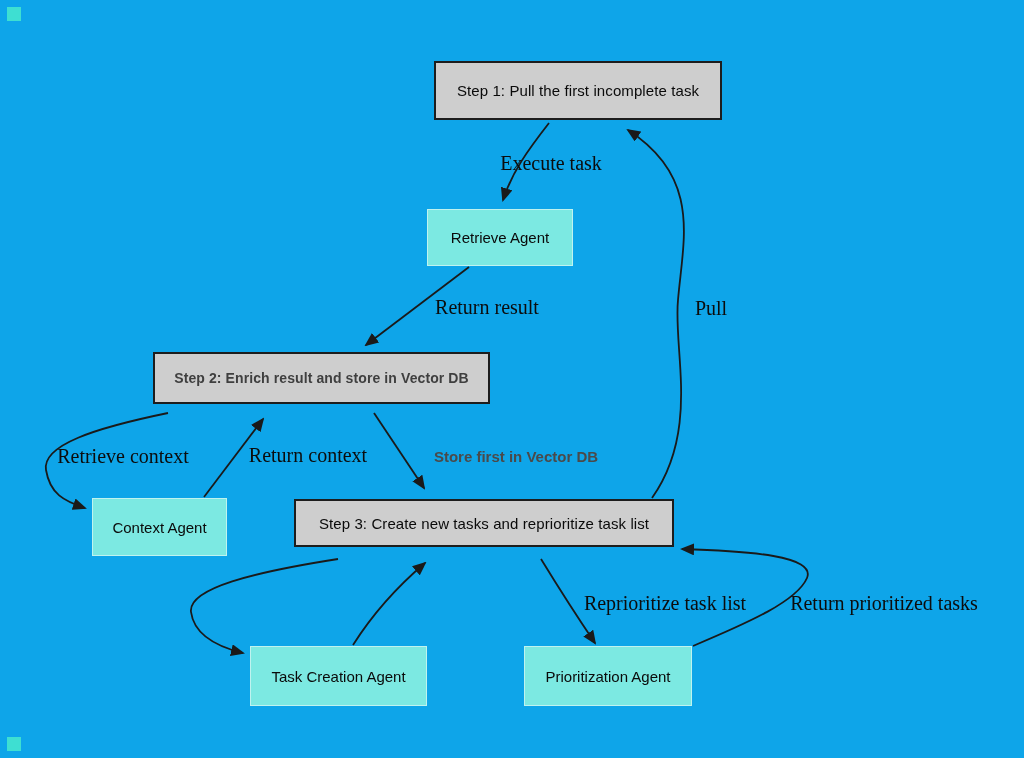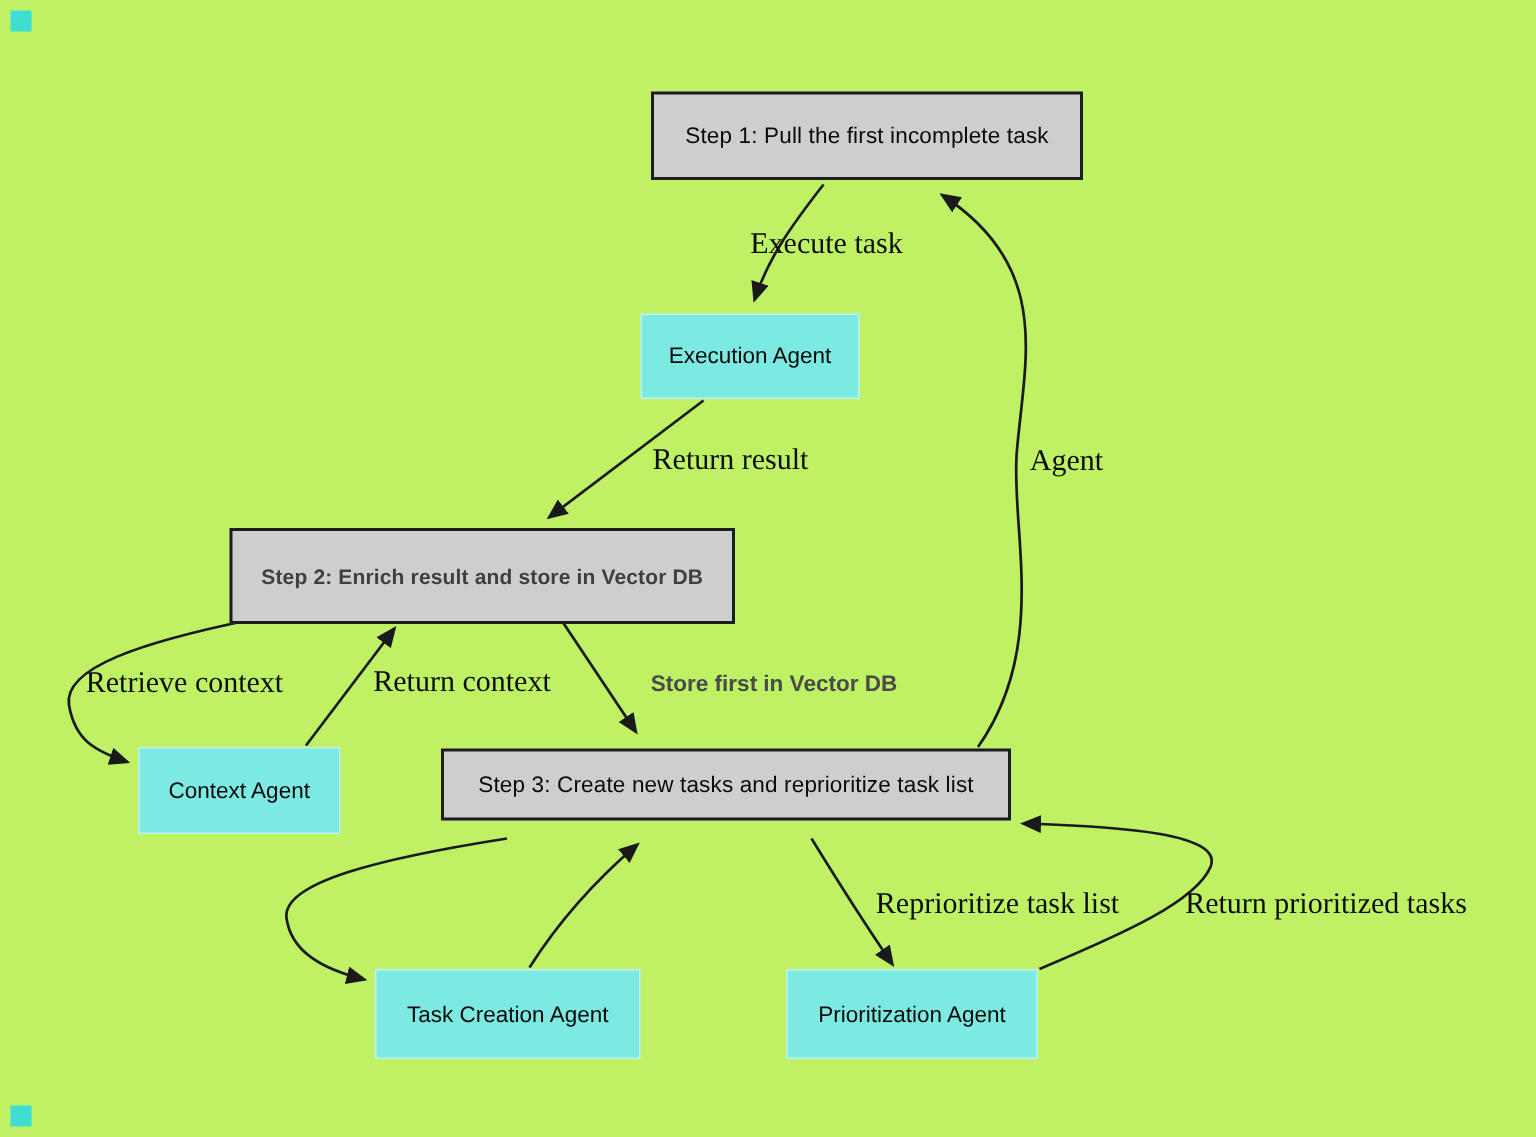--- a/index.html
+++ b/index.html
@@ -1,18 +1,18 @@
 <!DOCTYPE html>
 <html><head>
 <meta charset="utf-8">
 <style>
   html,body{margin:0;padding:0;}
   body{width:1024px;height:758px;background:#ffffff;overflow:hidden;
        font-family:"Liberation Sans",sans-serif;position:relative;}
-  #canvas{position:absolute;left:0;top:0;width:1024px;height:758px;background:#bef264;}
+  #canvas{position:absolute;left:0;top:0;width:1024px;height:758px;background:#0ea5e9;}
   #edges{position:absolute;left:0;top:0;width:1024px;height:758px;}
   .node{position:absolute;display:flex;align-items:center;justify-content:center;
         text-align:center;box-sizing:border-box;}
   .node.step{background:#cecece;border:2px solid #1d1d1d;color:#0a0a0a;
              font-size:15px;letter-spacing:0.1px;}
   .node.step.muted{color:#3f3f3f;font-weight:bold;font-size:14px;}
   .node.agent{background:#7ce9e2;border:1px solid #bff3ef;color:#0a0a0a;font-size:15px;}
   .edge-label{position:absolute;transform:translate(-50%,-50%);white-space:nowrap;
               font-family:"Liberation Serif",serif;font-size:20px;color:#0c0c0c;}
   .edge-label.small-bold{font-family:"Liberation Sans",sans-serif;font-size:15px;
@@ -45,24 +45,24 @@
       <path d="M 541,559 C 560,590 578,618 595,643" marker-end="url(#arrow)"></path>
       <path d="M 693,646 C 750,622 797,601 807,578 C 816,556 750,551 682,549" marker-end="url(#arrow)"></path>
     </g>
   </svg>
 
   <div class="node step" style="left:434px;top:61px;width:288px;height:59px;">
     <span>Step 1: Pull the first incomplete task</span>
   </div>
 
   <div class="node agent" style="left:427px;top:209px;width:146px;height:57px;">
-    <span>Execution Agent</span>
+    <span>Retrieve Agent</span>
   </div>
 
-  <div class="node step muted" style="left:153px;top:352px;width:337px;height:64px;">
+  <div class="node step muted" style="left:153px;top:352px;width:337px;height:52px;">
     <span>Step 2: Enrich result and store in Vector DB</span>
   </div>
 
   <div class="node agent" style="left:92px;top:498px;width:135px;height:58px;">
     <span>Context Agent</span>
   </div>
 
   <div class="node step" style="left:294px;top:499px;width:380px;height:48px;">
     <span>Step 3: Create new tasks and reprioritize task list</span>
   </div>
@@ -70,20 +70,20 @@
   <div class="node agent" style="left:250px;top:646px;width:177px;height:60px;">
     <span>Task Creation Agent</span>
   </div>
 
   <div class="node agent" style="left:524px;top:646px;width:168px;height:60px;">
     <span>Prioritization Agent</span>
   </div>
 
   <span class="edge-label" style="left:551px;top:163px;">Execute task</span>
   <span class="edge-label" style="left:487px;top:307px;">Return result</span>
-  <span class="edge-label" style="left:711px;top:308px;">Agent</span>
+  <span class="edge-label" style="left:711px;top:308px;">Pull</span>
   <span class="edge-label" style="left:123px;top:456px;">Retrieve context</span>
   <span class="edge-label" style="left:308px;top:455px;">Return context</span>
   <span class="edge-label small-bold" style="left:516px;top:456px;">Store first in Vector DB</span>
   <span class="edge-label" style="left:665px;top:603px;">Reprioritize task list</span>
   <span class="edge-label" style="left:884px;top:603px;">Return prioritized tasks</span>
 
 </div>
 
 </body></html>

